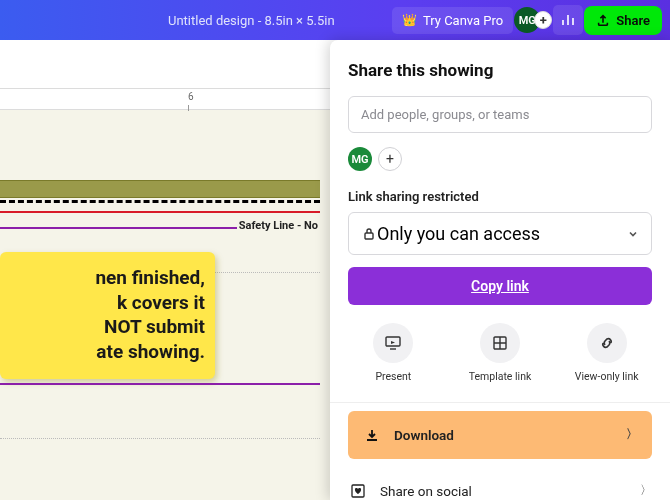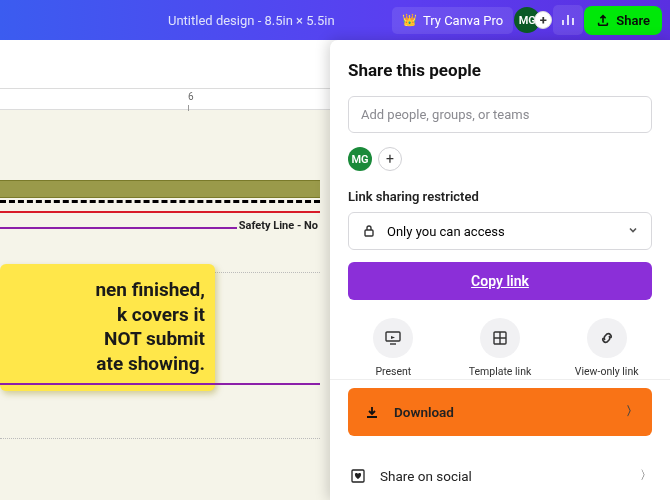--- a/index.html
+++ b/index.html
@@ -23,47 +23,47 @@
   .ruler .tick.big::before { content: ""; position: absolute; left: 0; top: 14px; width: 1px; height: 6px; background: #999; }
   .ruler-blank { position: absolute; top: 0; left: 0; right: 0; height: 48px; background: #fff; }
 
   .artifact { position: absolute; left: 0; top: 140px; width: 320px; }
   .olive-bar { height: 18px; background: #9a9a4a; border-top: 1px solid #7a7a2a; border-bottom: 1px solid #7a7a2a; }
   .dash-line { border-top: 3px dashed #000; margin-top: 2px; }
   .red-line { border-top: 2px solid #d81b28; margin-top: 8px; }
   .purple-line { border-top: 2px solid #8b1fa9; }
   .safety-label { position: absolute; right: 0; top: 39px; font-size: 11px; font-weight: 700; color: #222; background: #f5f4e9; padding: 0 2px; }
 
-  .yellow-note { position: absolute; left: 0; top: 224px; width: 215px; background: #ffe74a; border-radius: 6px; padding: 14px 10px 14px 4px; box-shadow: 2px 3px 6px rgba(141,128,0,0.35); }
+  .yellow-note { position: absolute; left: 0; top: 212px; width: 215px; background: #ffe74a; border-radius: 6px; padding: 14px 10px 14px 4px; box-shadow: 2px 3px 6px rgba(141,128,0,0.35); }
   .yellow-note p { color: #1a1a1a; font-size: 19px; font-weight: 700; line-height: 1.3; text-align: right; }
   .dotted-row { position: absolute; left: 0; width: 320px; border-top: 1px dotted #bbb; }
   .purple-bottom { position: absolute; left: 0; top: 343px; width: 320px; border-top: 2px solid #8b1fa9; }
 
   .share-panel { position: absolute; top: 40px; right: 0; width: 340px; bottom: 0; background: #fff; box-shadow: -2px 0 14px rgba(0,0,0,0.18); border-top-left-radius: 8px; padding: 20px 18px 0; z-index: 10; overflow: hidden; }
   .share-panel h2 { font-size: 17px; font-weight: 700; color: #111; margin-bottom: 16px; }
   .people-input { width: 100%; border: 1px solid #d8d8dc; border-radius: 6px; padding: 10px 12px; font-size: 13px; color: #7f1d1d; margin-bottom: 14px; }
   .people-input::placeholder { color: #8a8a90; }
   .collab-row { display: flex; align-items: center; gap: 6px; margin-bottom: 18px; }
   .add-collab { width: 24px; height: 24px; border-radius: 50%; border: 1px solid #d0d0d4; background: #fff; display: flex; align-items: center; justify-content: center; font-size: 14px; color: #333; cursor: pointer; }
 
   .section-label { font-size: 13px; font-weight: 600; color: #222; margin-bottom: 8px; }
-  .access-select { width: 100%; border: 1px solid #d8d8dc; border-radius: 6px; padding: 10px 12px; font-size: 13px; display: flex; align-items: center; gap: 10px; cursor: pointer; margin-bottom: 12px; }
+  .access-select { width: 100%; border: 1px solid #d8d8dc; border-radius: 6px; padding: 10px 12px; font-size: 18px; display: flex; align-items: center; cursor: pointer; margin-bottom: 12px; }
   .access-select .chev { margin-left: auto; color: #555; }
 
   .copy-link-btn { width: 100%; background: #8b2fd8; color: #fff; border: none; border-radius: 6px; padding: 11px; font-size: 14px; font-weight: 600; cursor: pointer; margin-bottom: 18px; text-decoration: underline; }
 
-  .share-options { display: flex; justify-content: space-between; gap: 16px; }
+  .share-options { display: flex; justify-content: space-between; margin-bottom: 18px; gap: 16px; }
   .share-opt { flex: 1; display: flex; flex-direction: column; align-items: center; gap: 8px; cursor: pointer; }
   .share-opt .circ { width: 40px; height: 40px; border-radius: 50%; background: #f1f1f3; display: flex; align-items: center; justify-content: center; color: #333; }
   .share-opt .lbl { font-size: 10.5px; color: #333; text-align: center; line-height: 1.2; max-width: 64px; }
 
   .divider { border-top: 1px solid #eee; margin: 0 -18px 0; }
   .action-row { display: flex; align-items: center; gap: 12px; padding: 14px 0; cursor: pointer; font-size: 13.5px; color: #222; }
   .action-row .chev-r { margin-left: auto; color: #444; font-size: 12px; }
-  .action-row.dl { background: #f97316; border-radius: 6px; padding: 14px 14px; margin: 8px 0 16px; font-weight: 600; }
+  .action-row.dl { background: #fdba74; border-radius: 6px; padding: 14px 14px; margin: 8px 0 8px; font-weight: 600; }
   .icon-box { width: 20px; height: 20px; display: flex; align-items: center; justify-content: center; color: #222; }
 </style>
 </head>
 <body>
 
 <div class="topbar">
   <span class="doc-title">Untitled design - 8.5in × 5.5in</span>
   <div class="topbar-spacer"></div>
   <div class="pro-btn">
     <span class="crown">👑</span>
@@ -103,21 +103,21 @@
     <p>nen finished,</p>
     <p>k covers it</p>
     <p>NOT submit</p>
     <p>ate showing.</p>
   </div>
   <div class="purple-bottom"></div>
   <div class="dotted-row" style="top:398px"></div>
 </div>
 
 <div class="share-panel">
-  <h2>Share this people</h2>
+  <h2>Share this showing</h2>
   <input class="people-input" placeholder="Add people, groups, or teams" style="">
   <div class="collab-row">
     <div class="avatar small">MG</div>
     <div class="add-collab">
       <span>+</span>
     </div>
   </div>
 
   <div class="section-label">Link sharing restricted</div>
   <div class="access-select">

